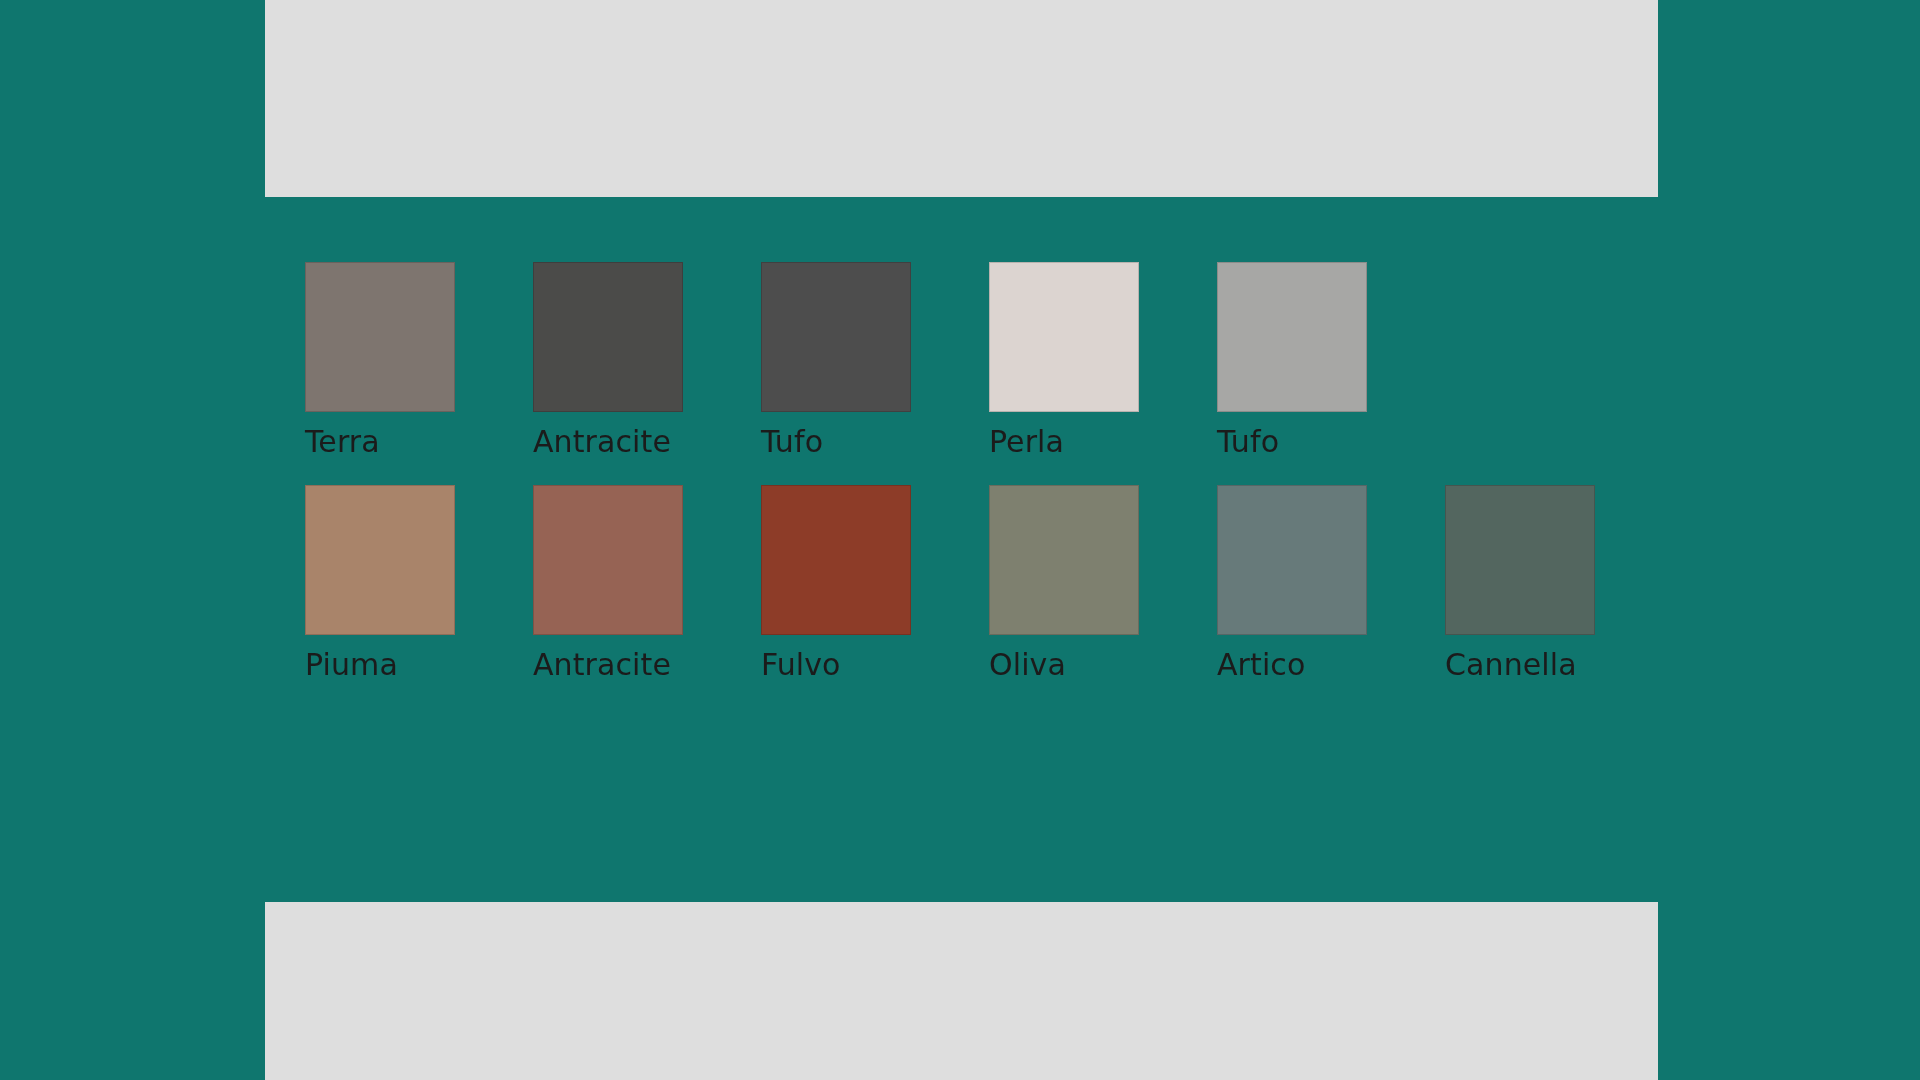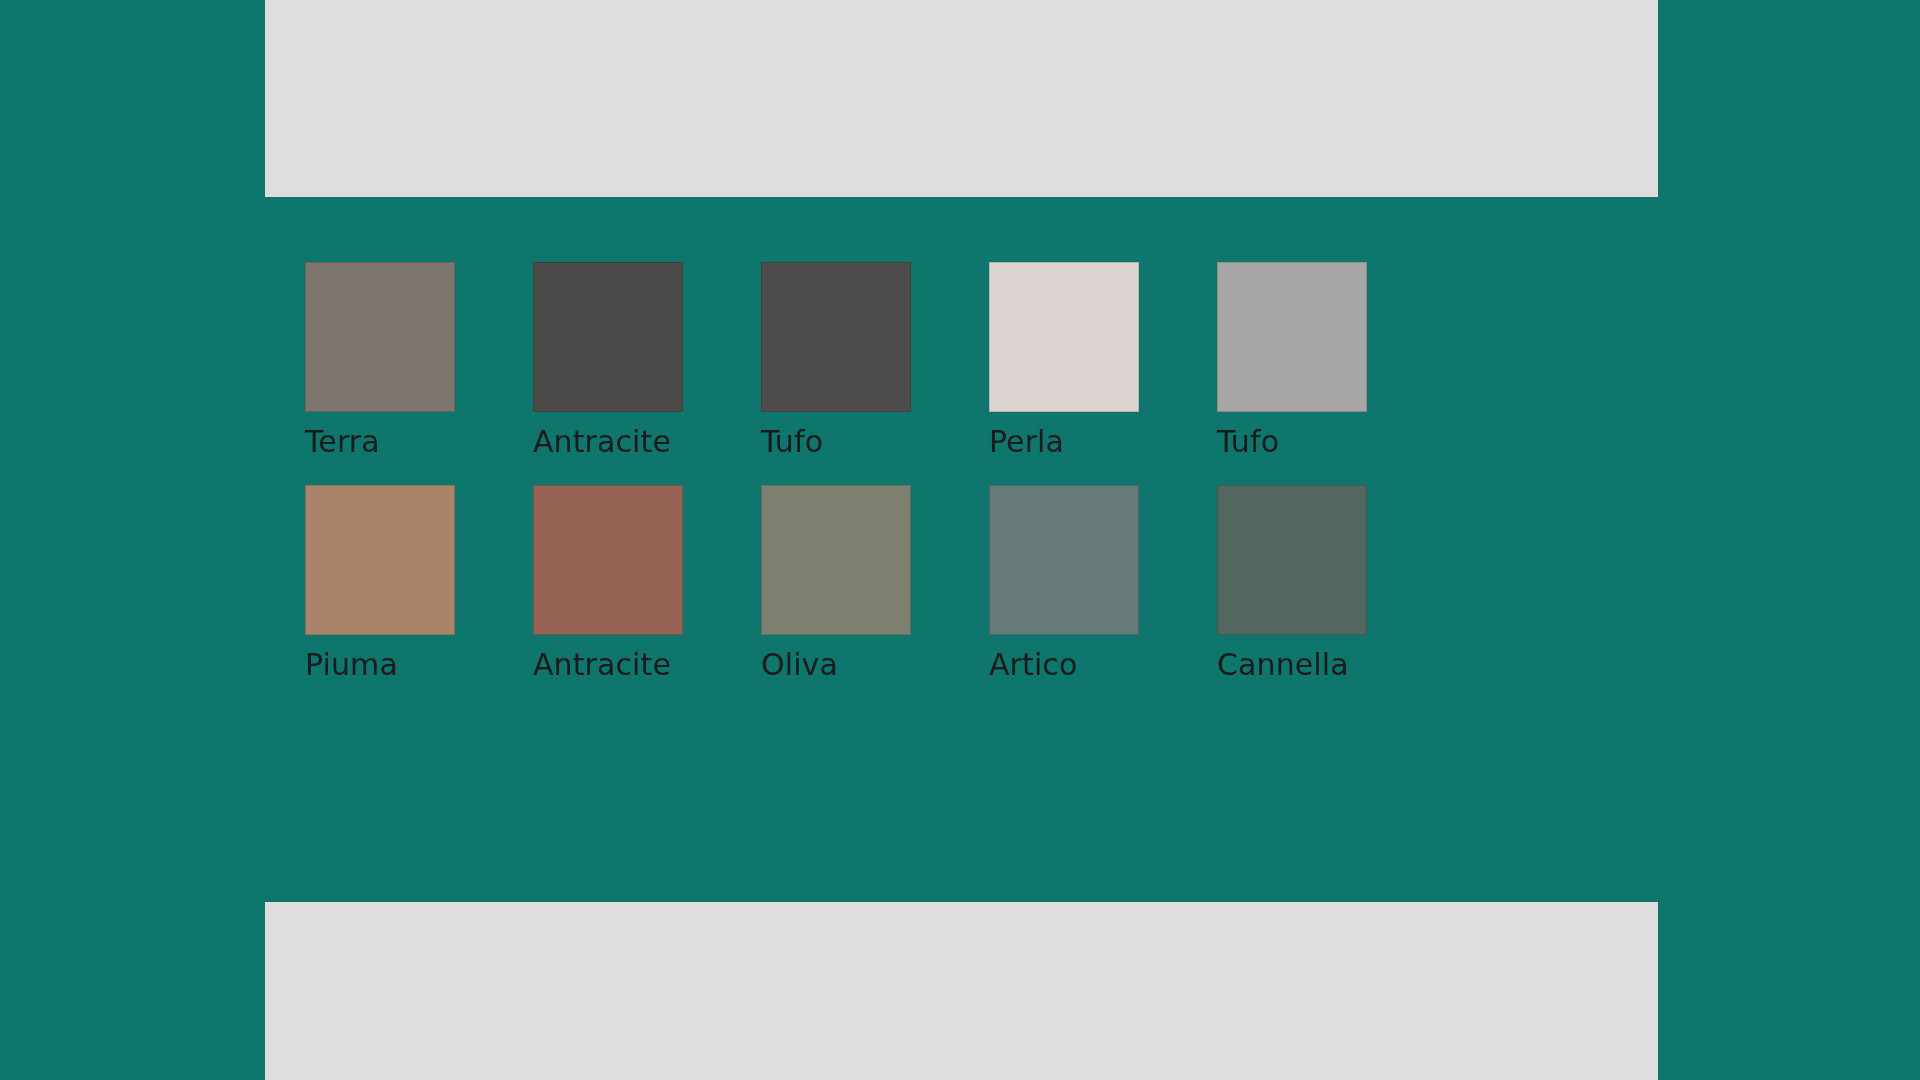--- a/index.html
+++ b/index.html
@@ -122,20 +122,24 @@
       <div class="swatch-cell">
         <div class="swatch-chip" style="background-color: rgb(169, 132, 106);"></div>
         <div class="swatch-label">Piuma</div>
       </div>
 
       <div class="swatch-cell">
         <div class="swatch-chip" style="background-color: rgb(150, 99, 84);"></div>
         <div class="swatch-label">Antracite</div>
       </div>
 
+      <div class="swatch-cell">
+        <div class="swatch-chip" style="background-color: rgb(141, 60, 40);"></div>
+        <div class="swatch-label">Fulvo</div>
+      </div>
 
       <div class="swatch-cell">
         <div class="swatch-chip" style="background-color: rgb(126, 128, 111);"></div>
         <div class="swatch-label">Oliva</div>
       </div>
 
       <div class="swatch-cell">
         <div class="swatch-chip" style="background-color: rgb(103, 122, 122);"></div>
         <div class="swatch-label">Artico</div>
       </div>

